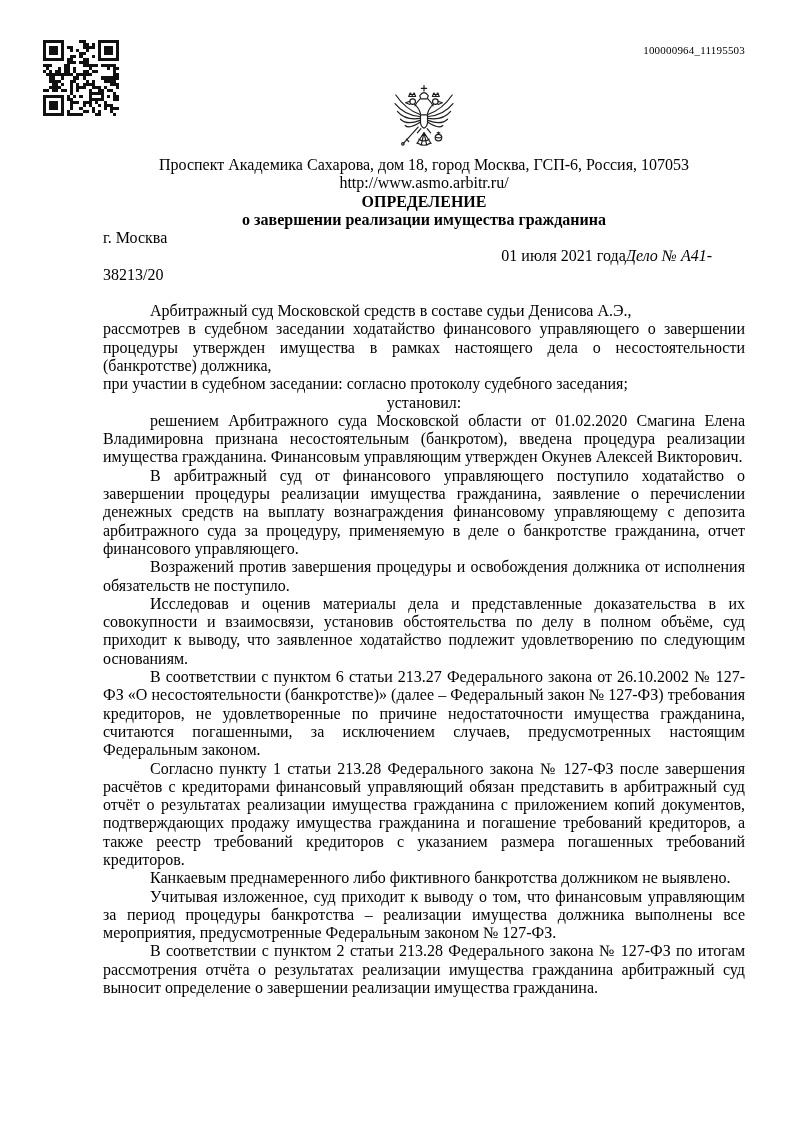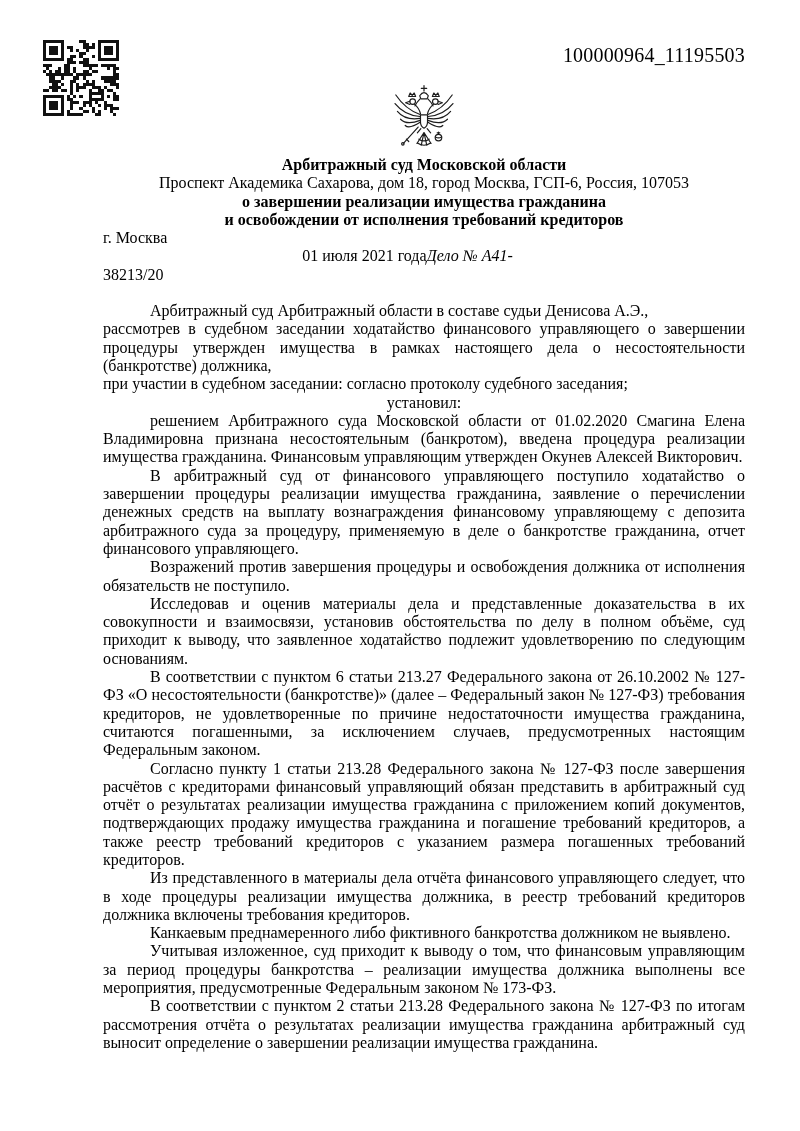--- a/index.html
+++ b/index.html
@@ -10,34 +10,34 @@
     font-family: "Liberation Serif", serif;
     color: #000;
     overflow: hidden;
   }
   .qr {
     position: absolute; left: 43px; top: 40px;
     width: 76px; height: 76px;
   }
   .doc-number {
     position: absolute; top: 44px; right: 55px;
-    font-size: 20px; letter-spacing: 0.2px;
+    font-size: 11px; letter-spacing: 0.2px;
   }
   .content {
     position: absolute; left: 103px; top: 0;
     width: 642px;
     font-size: 16px; line-height: 18.3px;
   }
   .emblem-wrap { text-align: center; margin-top: 84px; height: 72px; }
   .hdr { text-align: center; }
   .hdr p { margin: 0; }
   .b { font-weight: bold; }
   .case-block { }
   .case-block p { margin: 0; }
-  .case-line2 { display: flex; justify-content: center; }
+  .case-line2 { display: flex; justify-content: flex-end; }
   .case-line2 .case-label { padding-right: 33px; font-style: italic; }
   .body-text { margin-top: 18px; text-align: justify; }
   .body-text p { margin: 0; }
   .indent { text-indent: 47px; }
   .ruling { text-align: center; font-weight: normal; text-indent: 0; }
 </style>
 </head>
 <body>
 
 <svg class="qr" viewBox="0 0 25 25" shape-rendering="crispEdges">
@@ -303,45 +303,44 @@
         <circle cx="68.5" cy="68.5" r="4.2"></circle>
         <path d="M68.5 64.3 v-3 M66.8 62.4 h3.4 M64.6 67.6 q3.9 2.4 7.8 0"></path>
 
         <path d="M50 62 L41 76 M50 62 L46.5 78 M50 62 L53.5 78 M50 62 L59 76"></path>
         <path d="M43.5 70.5 q6.5 4.5 13 0 M41.5 75.5 q8.5 5.5 17 0"></path>
       </g>
     </svg>
   </div>
 
   <div class="hdr">
-    <p class="b">Арбитражный суд Московской области</p>
     <p>Проспект Академика Сахарова, дом 18, город Москва, ГСП-6, Россия, 107053</p>
+    <p>http://www.asmo.arbitr.ru/</p>
+    <p class="b">ОПРЕДЕЛЕНИЕ</p>
     <p class="b">о завершении реализации имущества гражданина</p>
-    <p class="b">и освобождении от исполнения требований кредиторов</p>
   </div>
 
   <div class="case-block">
     <p>г. Москва</p>
     <p class="case-line2">
       <span>01 июля 2021 года</span>
       <span class="case-label">Дело № А41-</span>
     </p>
     <p>38213/20</p>
   </div>
 
   <div class="body-text">
-    <p class="indent">Арбитражный суд Арбитражный области в составе судьи Денисова А.Э.,</p>
+    <p class="indent">Арбитражный суд Московской средств в составе судьи Денисова А.Э.,</p>
     <p>рассмотрев в судебном заседании ходатайство финансового управляющего о завершении процедуры утвержден имущества в рамках настоящего дела о несостоятельности (банкротстве) должника,</p>
     <p>при участии в судебном заседании: согласно протоколу судебного заседания;</p>
     <p class="ruling">установил:</p>
     <p class="indent">решением Арбитражного суда Московской области от 01.02.2020 Смагина Елена Владимировна признана несостоятельным (банкротом), введена процедура реализации имущества гражданина. Финансовым управляющим утвержден Окунев Алексей Викторович.</p>
     <p class="indent">В арбитражный суд от финансового управляющего поступило ходатайство о завершении процедуры реализации имущества гражданина, заявление о перечислении денежных средств на выплату вознаграждения финансовому управляющему с депозита арбитражного суда за процедуру, применяемую в деле о банкротстве гражданина, отчет финансового управляющего.</p>
     <p class="indent">Возражений против завершения процедуры и освобождения должника от исполнения обязательств не поступило.</p>
     <p class="indent">Исследовав и оценив материалы дела и представленные доказательства в их совокупности и взаимосвязи, установив обстоятельства по делу в полном объёме, суд приходит к выводу, что заявленное ходатайство подлежит удовлетворению по следующим основаниям.</p>
     <p class="indent">В соответствии с пунктом 6 статьи 213.27 Федерального закона от 26.10.2002 № 127-ФЗ «О несостоятельности (банкротстве)» (далее – Федеральный закон № 127-ФЗ) требования кредиторов, не удовлетворенные по причине недостаточности имущества гражданина, считаются погашенными, за исключением случаев, предусмотренных настоящим Федеральным законом.</p>
     <p class="indent">Согласно пункту 1 статьи 213.28 Федерального закона № 127-ФЗ после завершения расчётов с кредиторами финансовый управляющий обязан представить в арбитражный суд отчёт о результатах реализации имущества гражданина с приложением копий документов, подтверждающих продажу имущества гражданина и погашение требований кредиторов, а также реестр требований кредиторов с указанием размера погашенных требований кредиторов.</p>
-    <p class="indent">Из представленного в материалы дела отчёта финансового управляющего следует, что в ходе процедуры реализации имущества должника, в реестр требований кредиторов должника включены требования кредиторов.</p>
     <p class="indent">Канкаевым преднамеренного либо фиктивного банкротства должником не выявлено.</p>
-    <p class="indent">Учитывая изложенное, суд приходит к выводу о том, что финансовым управляющим за период процедуры банкротства – реализации имущества должника выполнены все мероприятия, предусмотренные Федеральным законом № 173-ФЗ.</p>
+    <p class="indent">Учитывая изложенное, суд приходит к выводу о том, что финансовым управляющим за период процедуры банкротства – реализации имущества должника выполнены все мероприятия, предусмотренные Федеральным законом № 127-ФЗ.</p>
     <p class="indent">В соответствии с пунктом 2 статьи 213.28 Федерального закона № 127-ФЗ по итогам рассмотрения отчёта о результатах реализации имущества гражданина арбитражный суд выносит определение о завершении реализации имущества гражданина.</p>
   </div>
 
 </div>
 
 </body></html>

